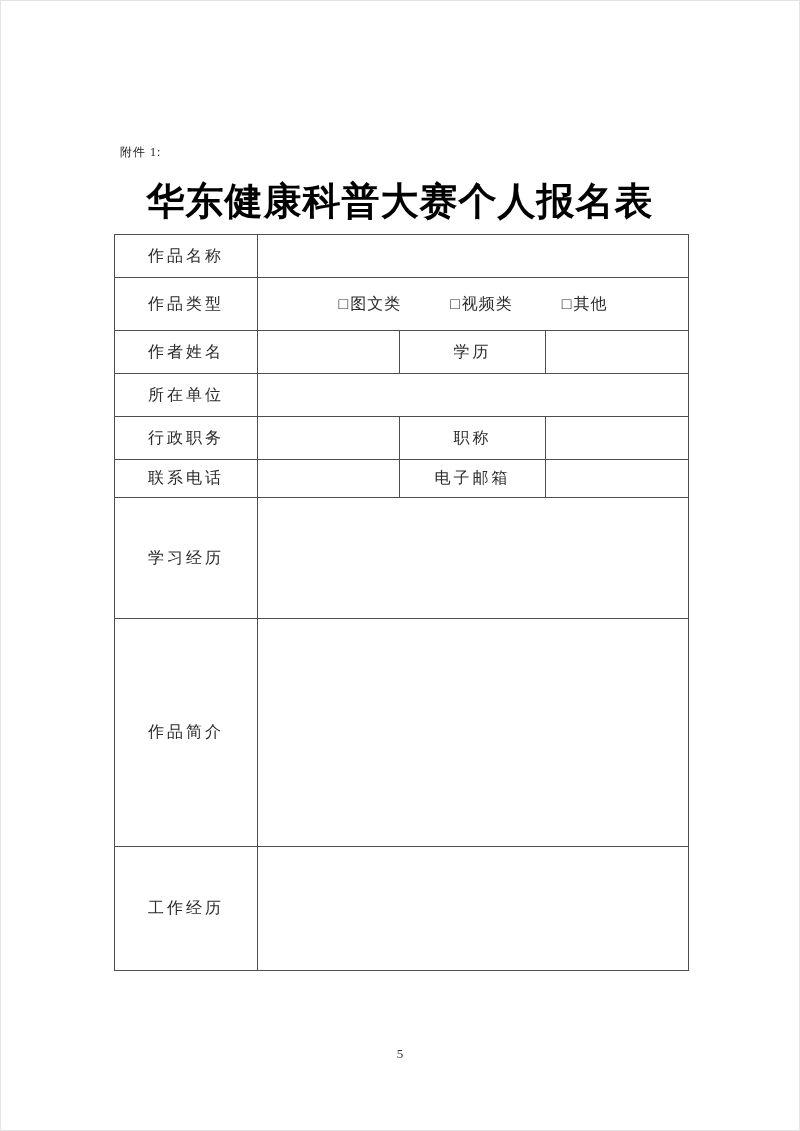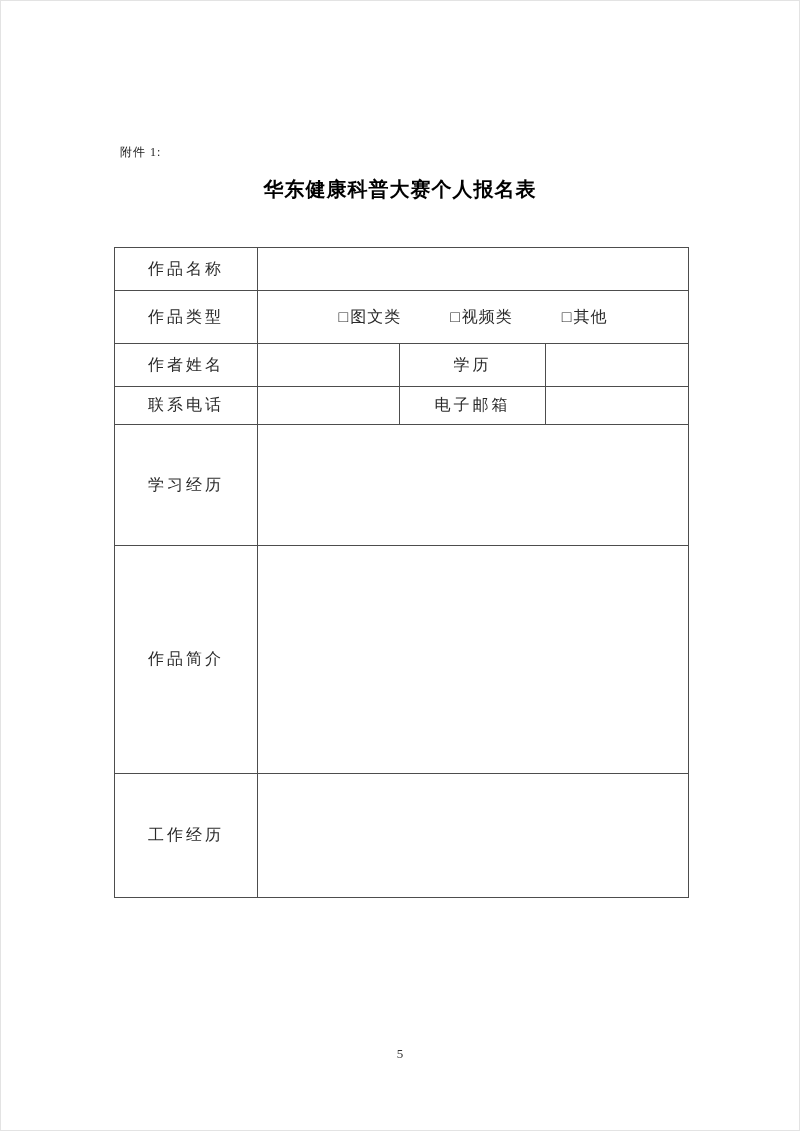--- a/index.html
+++ b/index.html
@@ -21,29 +21,29 @@
     font-size: 12px;
     letter-spacing: 1px;
     color: #222;
   }
   .doc-title {
     position: absolute;
     left: 0;
     top: 176px;
     width: 100%;
     text-align: center;
-    font-size: 20px;
+    font-size: 38px;
     font-weight: bold;
     color: #000;
     letter-spacing: 1px;
   }
   table.reg-table {
     position: absolute;
     left: 114px;
-    top: 247px;
+    top: 234px;
     width: 574px;
     border-collapse: collapse;
     table-layout: fixed;
     padding-left: 16px;
   }
   table.reg-table td {
     border: 1px solid #4d4d4d;
     font-size: 16px;
     color: #2a2a2a;
     vertical-align: middle;
@@ -95,20 +95,30 @@
       <span class="checkbox-option"><span class="checkbox-glyph">□</span><span>视频类</span></span>
       <span class="checkbox-option"><span class="checkbox-glyph">□</span><span>其他</span></span>
     </td>
   </tr>
   <tr style="height:43px">
     <td class="label-cell">作者姓名</td>
     <td class="input-cell"></td>
     <td class="label-cell">学历</td>
     <td class="input-cell"></td>
   </tr>
+  <tr style="height:43px">
+    <td class="label-cell">所在单位</td>
+    <td class="input-cell" colspan="3"></td>
+  </tr>
+  <tr style="height:43px">
+    <td class="label-cell">行政职务</td>
+    <td class="input-cell"></td>
+    <td class="label-cell">职称</td>
+    <td class="input-cell"></td>
+  </tr>
   <tr style="height:38px">
     <td class="label-cell">联系电话</td>
     <td class="input-cell"></td>
     <td class="label-cell">电子邮箱</td>
     <td class="input-cell"></td>
   </tr>
   <tr style="height:121px">
     <td class="label-cell">学习经历</td>
     <td class="input-cell" colspan="3"></td>
   </tr>

